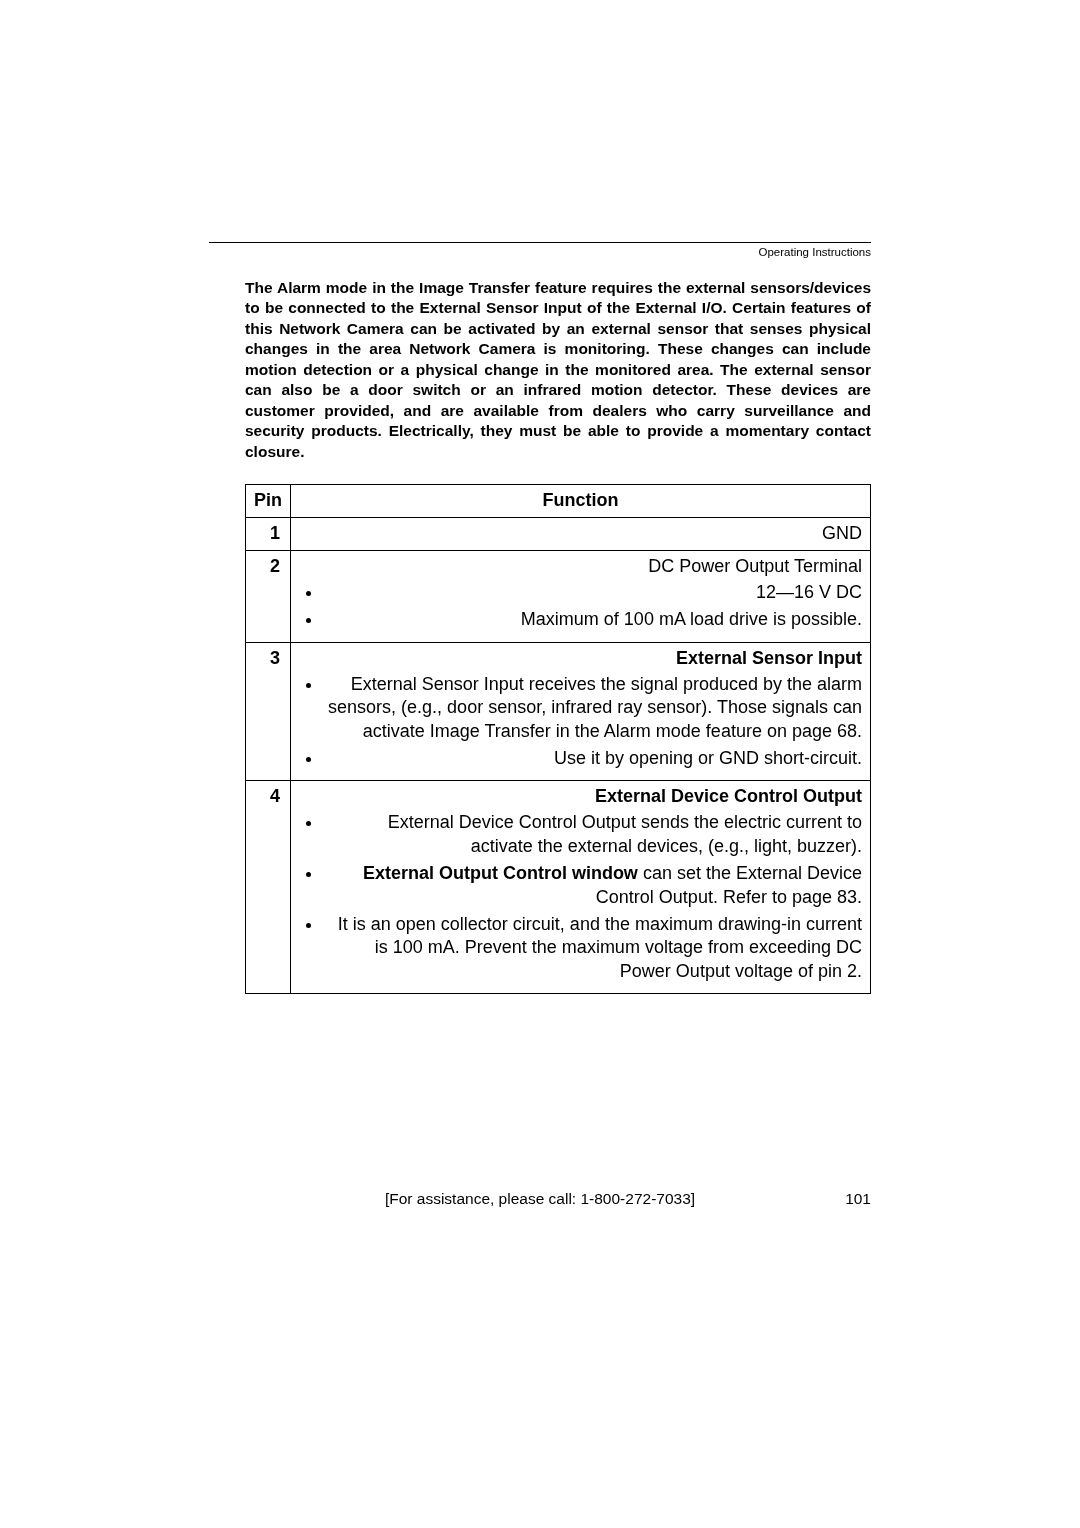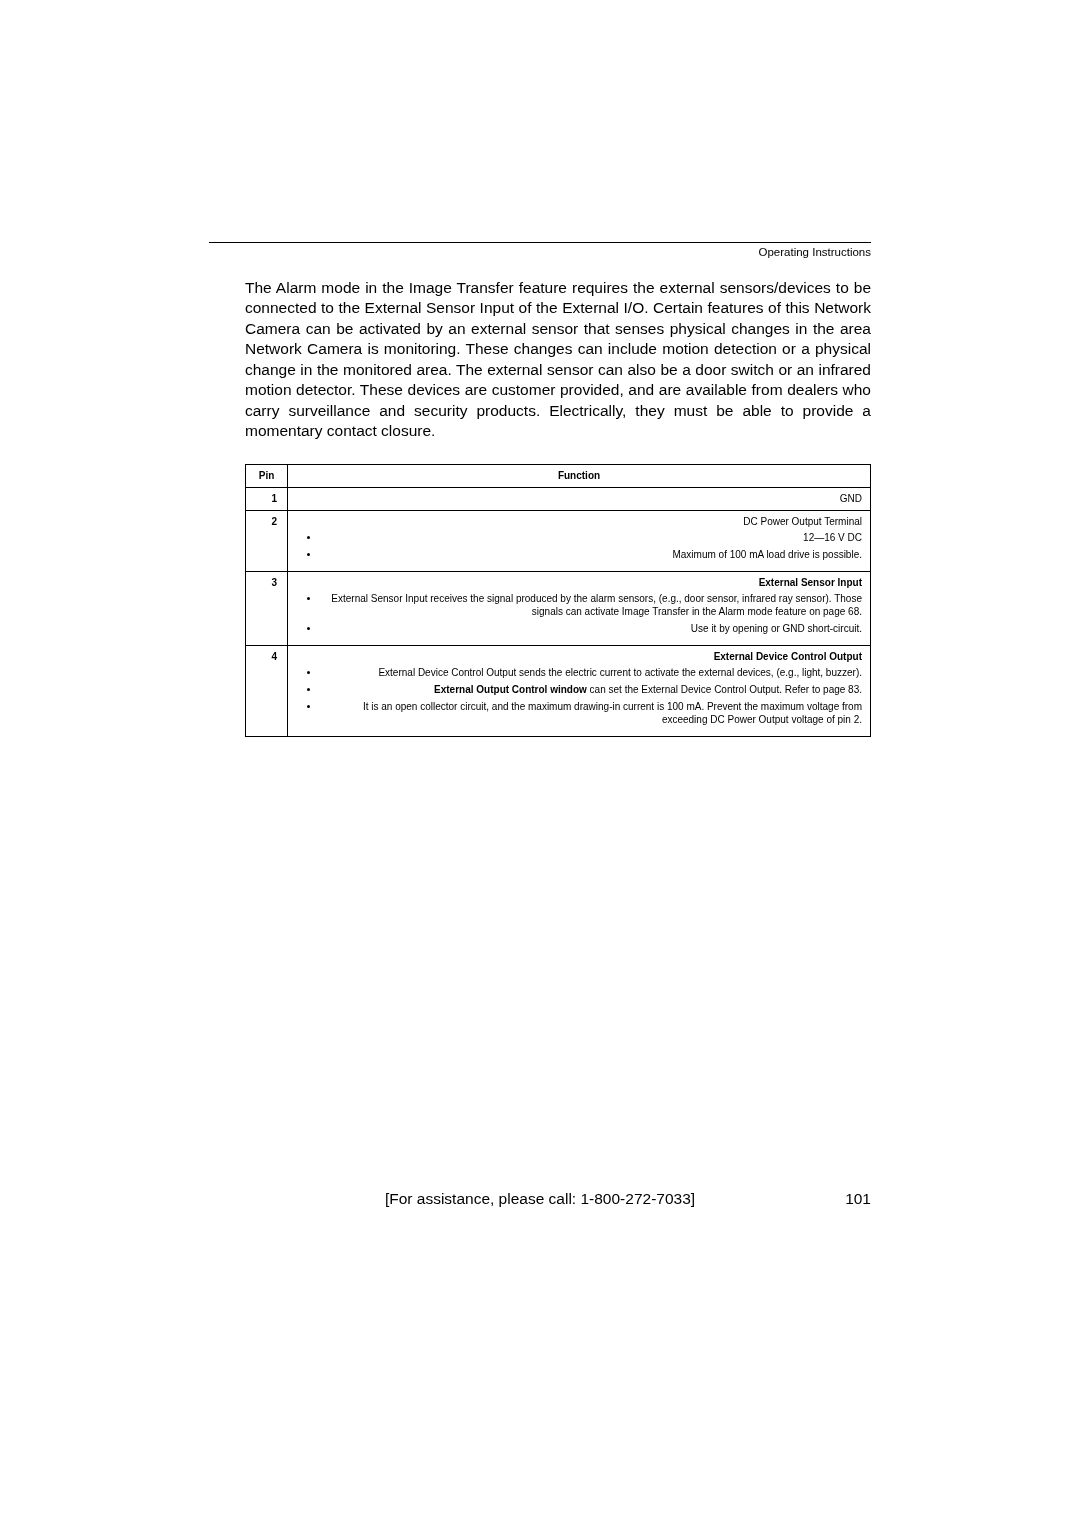--- a/index.html
+++ b/index.html
@@ -31,32 +31,33 @@
     font-weight: bold;
     margin-bottom: 26px;
   }
   .sec-num { display: inline-block; margin-right: 20px; }
   .body-text {
     margin-left: 36px;
     font-size: 15.5px;
     line-height: 1.32;
     text-align: justify;
     margin-bottom: 22px;
+    font-weight: bold;
   }
   .table-caption {
     font-size: 15.5px;
     font-weight: bold;
     text-align: center;
     margin-bottom: 8px;
   }
   table.io {
     margin-left: 36px;
     border-collapse: collapse;
     width: 626px;
-    font-size: 10px;
+    font-size: 18px;
   }
   table.io th, table.io td {
     border: 1px solid #000;
     padding: 5px 8px 6px 8px;
     vertical-align: top;
     text-align: right;
   }
   table.io th { font-weight: bold; text-align: center; }
   table.io td.pin { text-align: right; font-weight: bold; width: 42px; padding-right:10px;}
   ul.cell-list {

